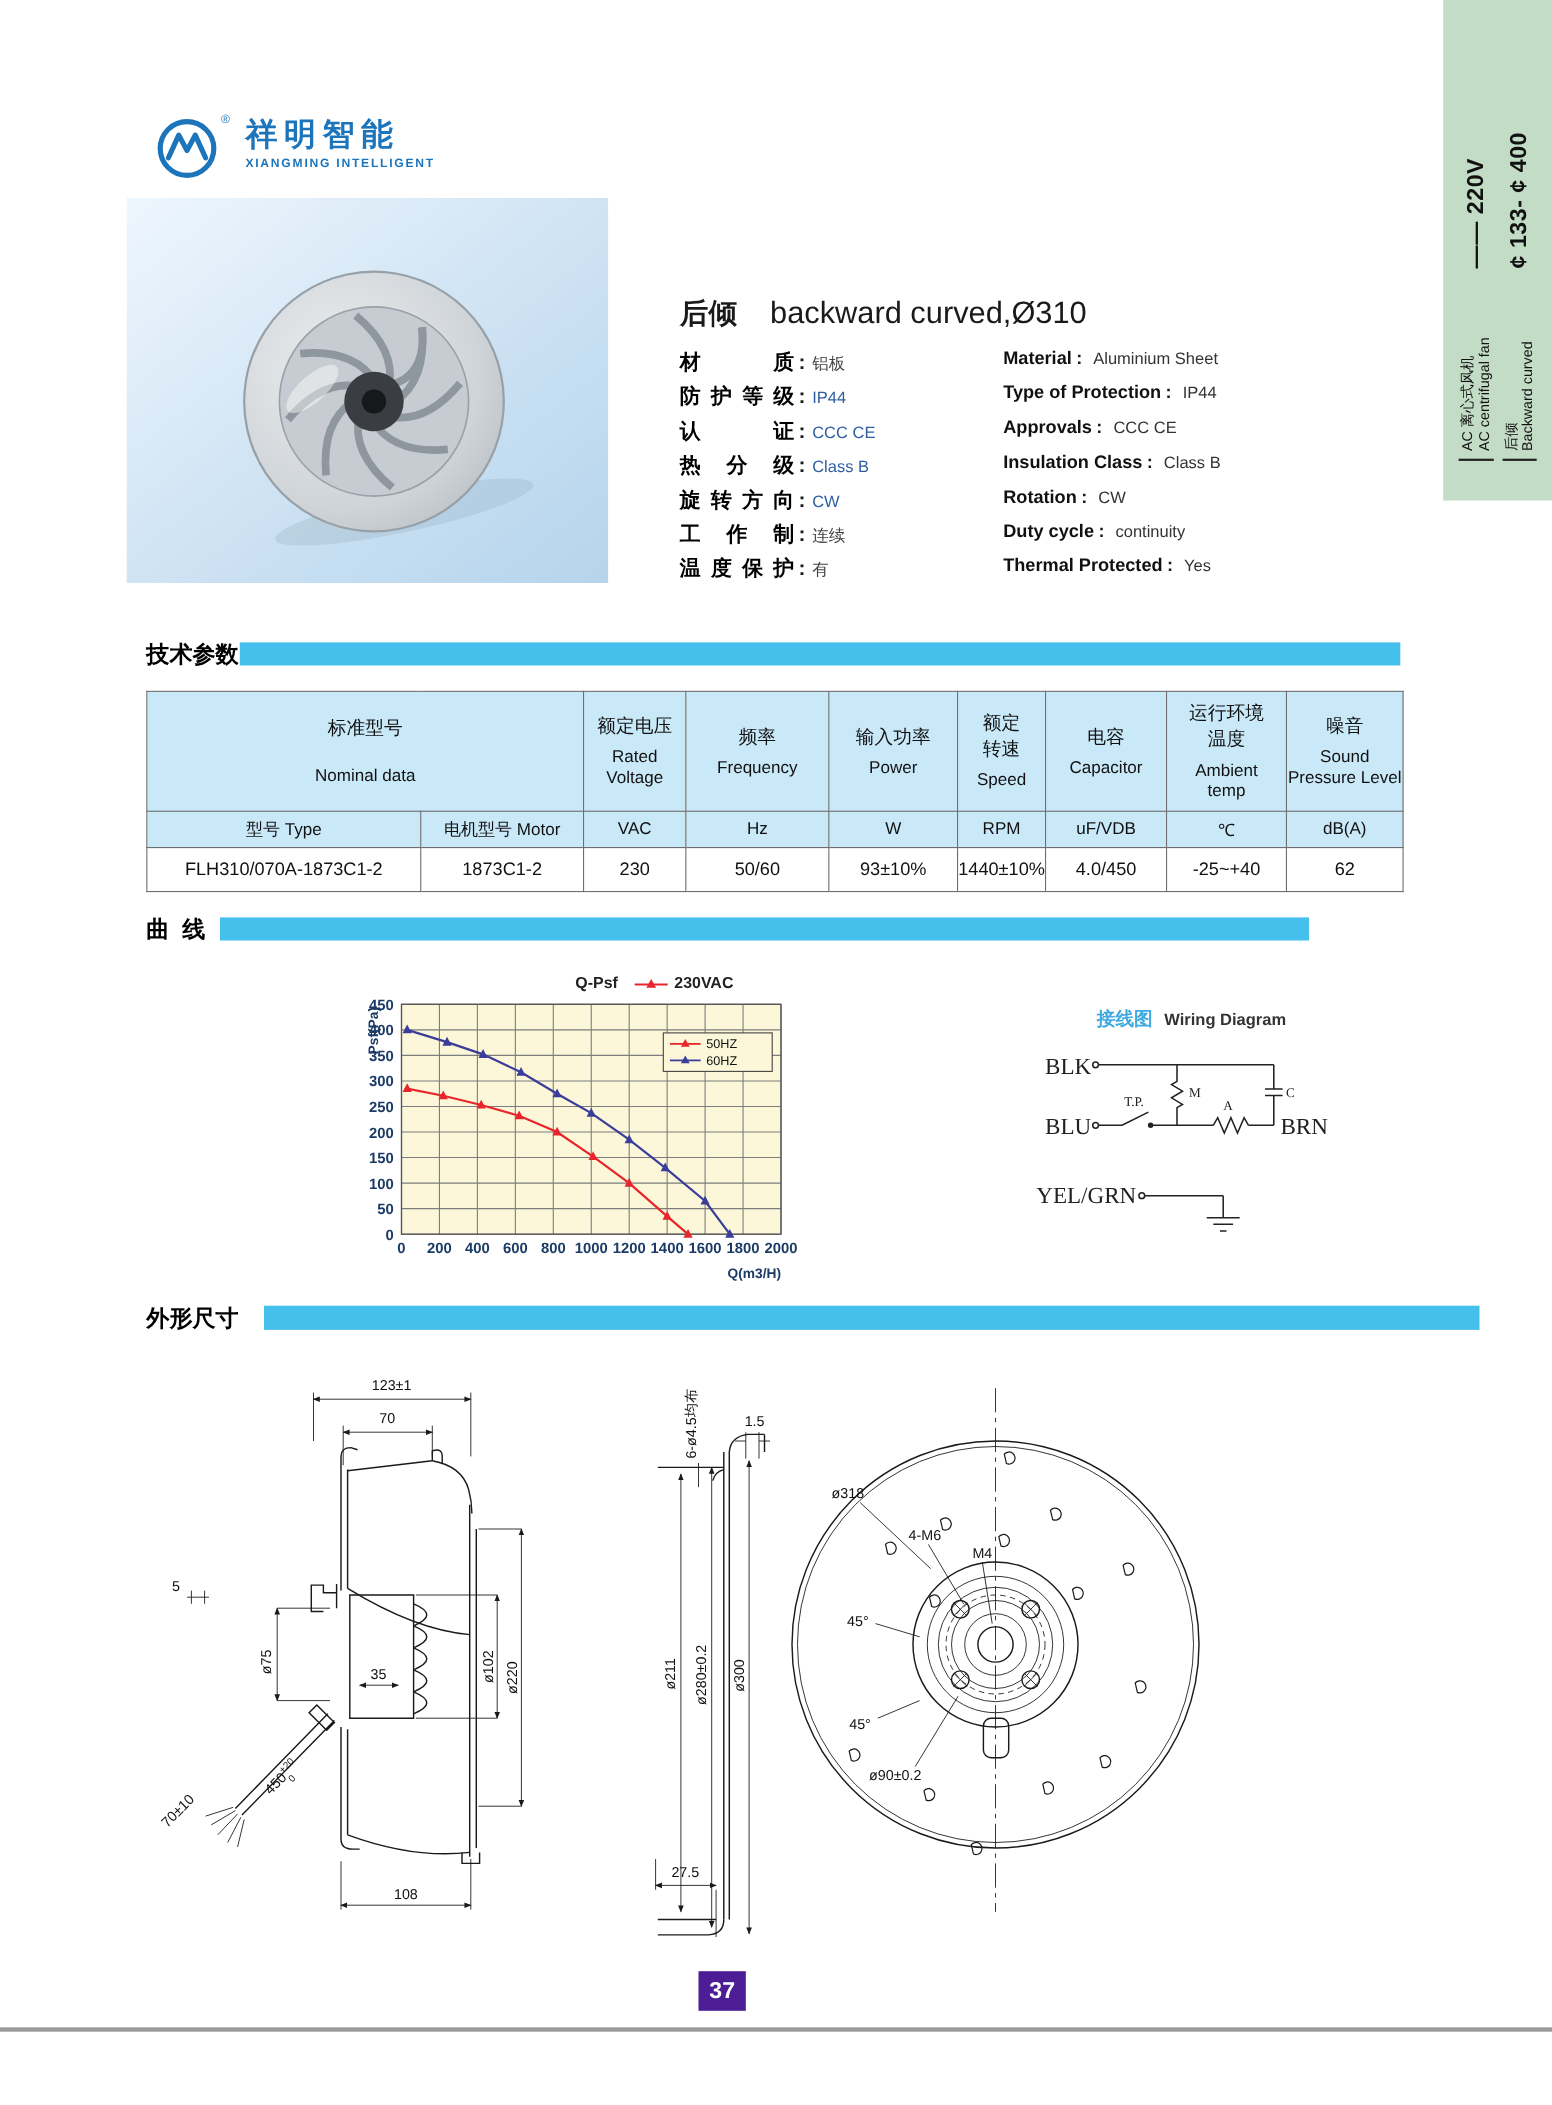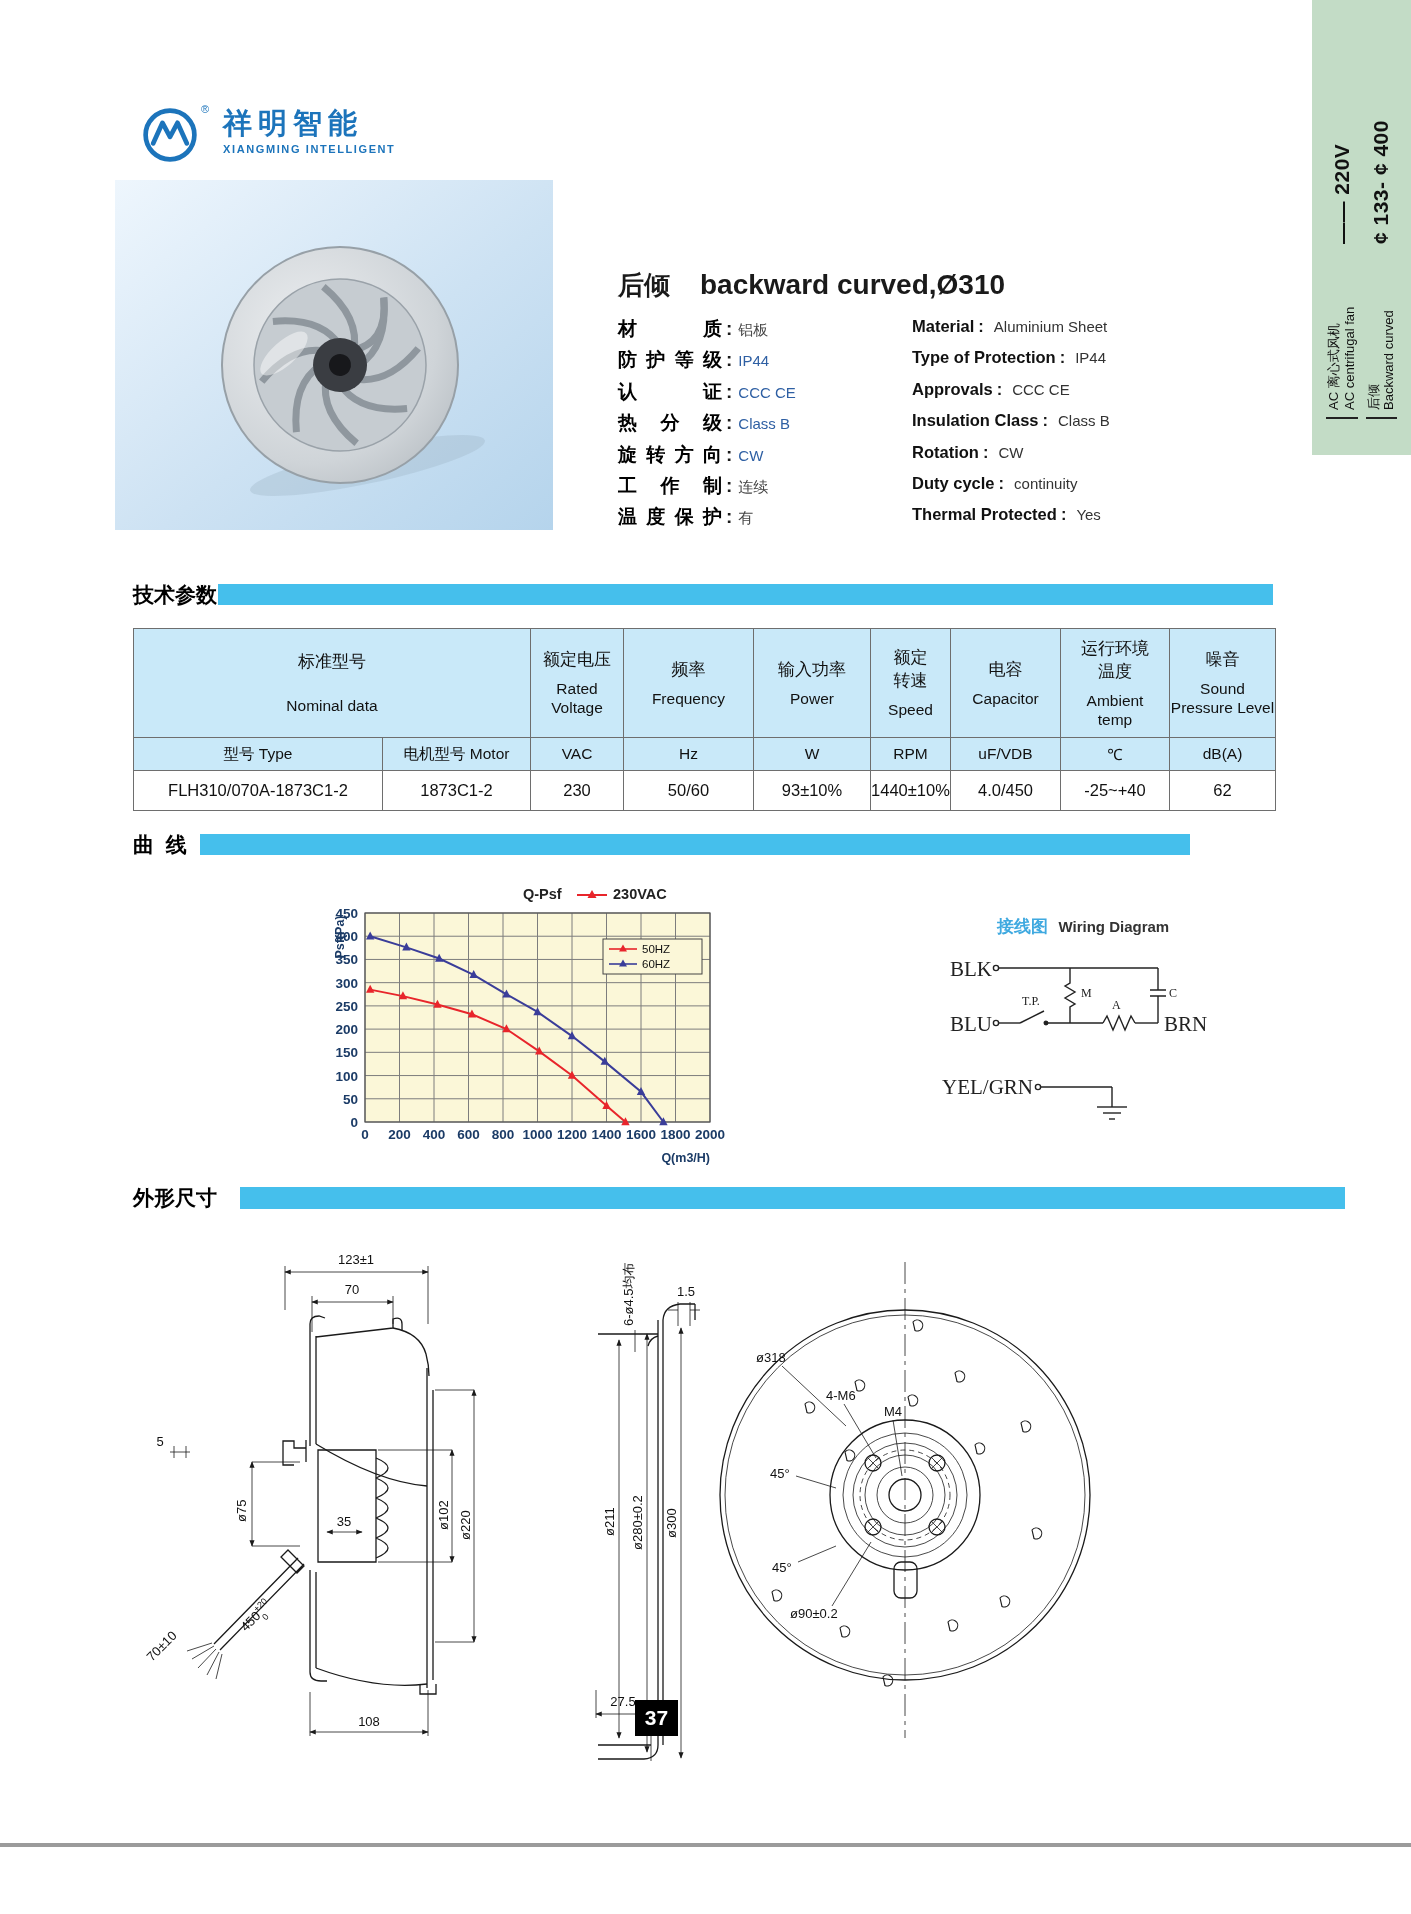--- a/index.html
+++ b/index.html
@@ -25,21 +25,21 @@
 
   
   .photo{position:absolute;left:115px;top:180px;width:438px;height:350px;}
 
   
   .title-line{position:absolute;left:617px;top:212px;display:flex;align-items:baseline;white-space:nowrap;}
   .title-cn{font-size:37px;font-weight:bold;color:#1b78c2;}
   .title-en{font-size:33px;font-weight:400;color:#1a1a1a;margin-left:14px;}
   .sub-line{position:absolute;left:618px;top:268px;display:flex;align-items:baseline;white-space:nowrap;}
   .sub-cn{font-size:26px;font-weight:bold;}
-  .sub-en{font-size:28px;font-weight:bold;margin-left:30px;}
+  .sub-en{font-size:28px;font-weight:normal;margin-left:30px;}
 
   
   .spec-row{position:absolute;left:618px;width:660px;height:30px;}
   .spec-cn{position:absolute;left:0;top:0;display:flex;align-items:baseline;}
   .spec-cn .lb{display:inline-block;width:104px;font-size:19px;font-weight:bold;color:#000;
                text-align:justify;text-align-last:justify;}
   .spec-cn .co{font-size:19px;font-weight:bold;margin:0 6px 0 4px;}
   .spec-cn .va{font-size:15px;color:#444;}
   .spec-cn .va.blue{color:#2e5fa3;}
   .spec-en{position:absolute;left:294px;top:1px;display:flex;align-items:baseline;white-space:nowrap;}
@@ -88,21 +88,21 @@
 
   
   .dims{position:absolute;left:130px;top:1240px;width:1170px;height:560px;}
   .dims svg text{font-size:13px;fill:#111;font-family:"Liberation Sans",sans-serif;}
   .pl{stroke:#1a1a1a;stroke-width:1.3;fill:none;}
   .tl{stroke:#1a1a1a;stroke-width:.8;fill:none;}
   .dl{stroke:#1a1a1a;stroke-width:.8;fill:none;marker-start:url(#arr);marker-end:url(#arr);}
 
   
   .foot-line{position:absolute;left:0;top:1843px;width:1411px;height:4px;background:#9b9b9b;}
-  .page-num{position:absolute;left:635px;top:1700px;width:43px;height:36px;background:#000000;
+  .page-num{position:absolute;left:635px;top:1792px;width:43px;height:36px;background:#4c1d95;
             color:#fff;font-size:21px;font-weight:600;display:flex;align-items:center;justify-content:center;}
 </style>
 </head>
 <body>
 
 <div id="page">
 
   <div class="side-tab">
     <div class="side-rot">
       <div class="tab-row">

